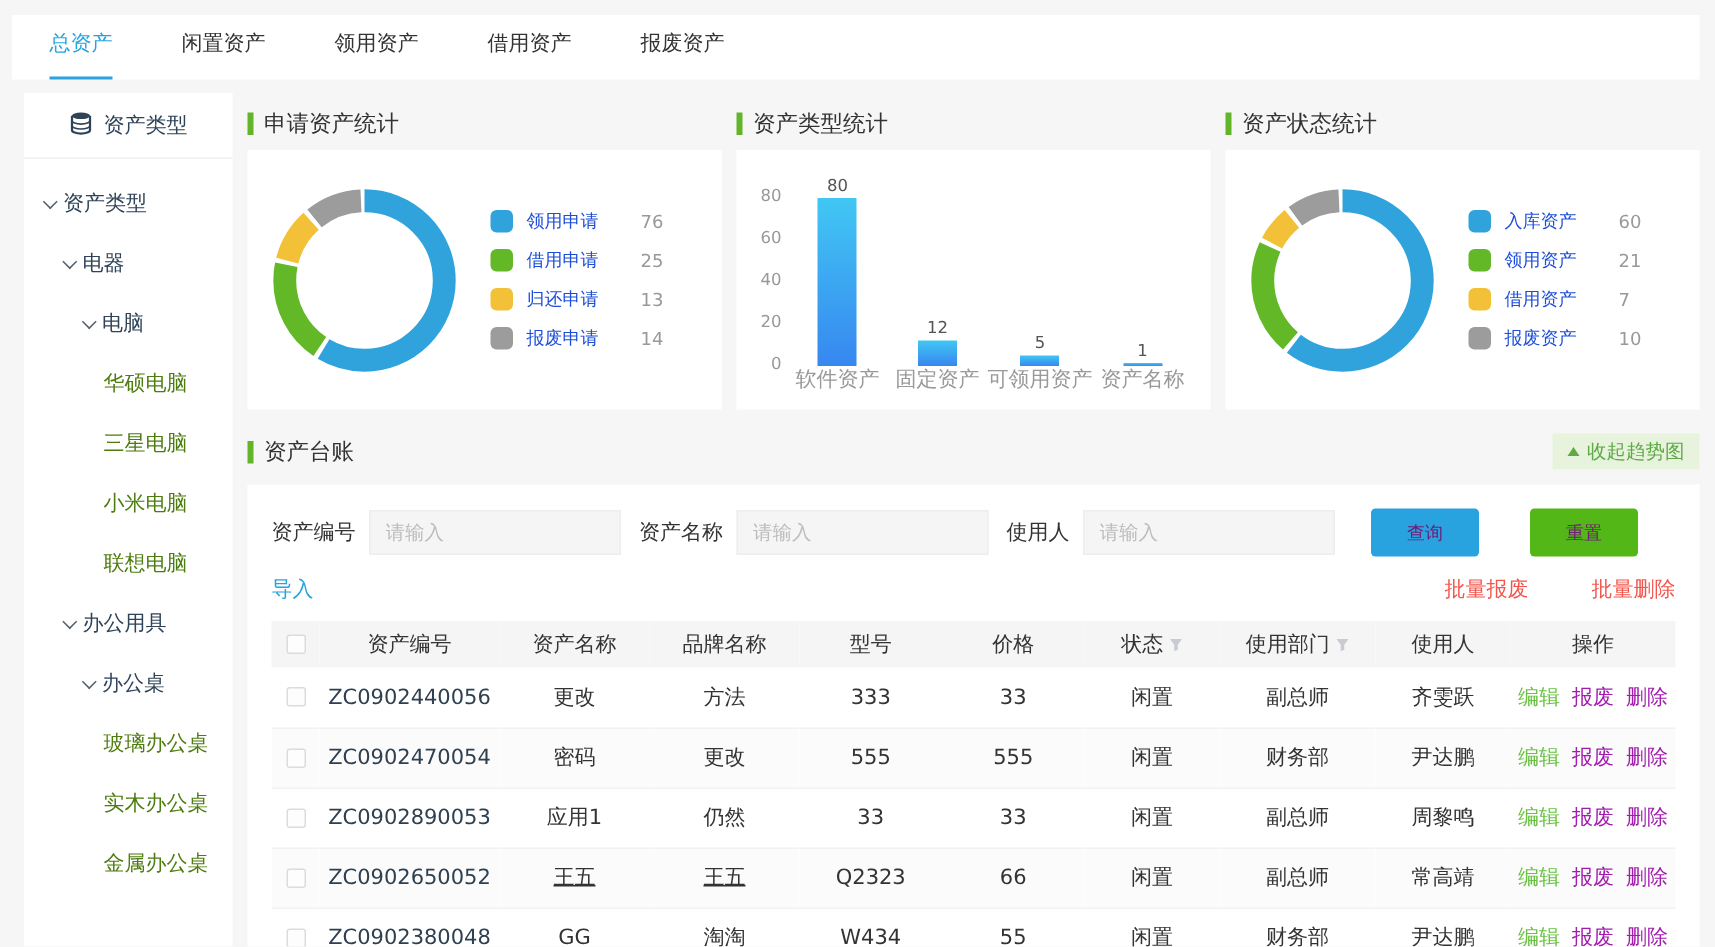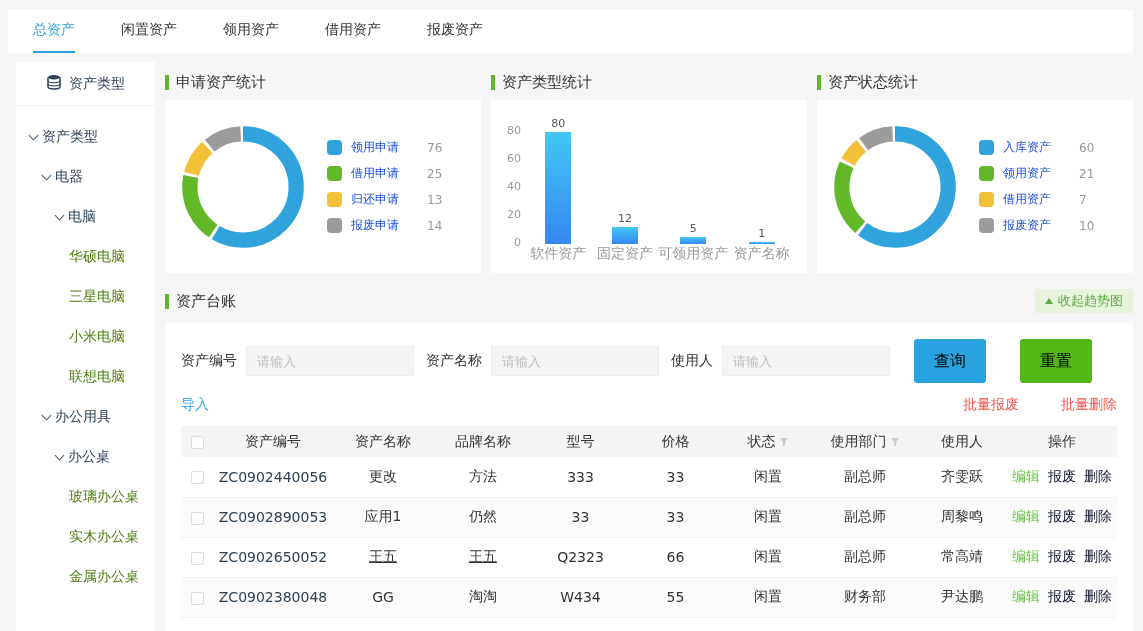--- a/index.html
+++ b/index.html
@@ -61,38 +61,38 @@
     cursor:pointer; font-family:inherit; }
   .up-tri { width:0; height:0; border-left:4px solid transparent;
     border-right:4px solid transparent; border-bottom:6px solid #5eaa46; display:inline-block; }
   .ledger-card { margin-top:10px; height:310px; overflow:hidden; padding:16px 16px 0; }
   .search-row { display:flex; align-items:center; }
   .search-field { display:flex; align-items:center; margin-right:12px; }
   .search-label { font-size:14px; color:#333; margin-right:9px; white-space:nowrap; }
   .search-input { width:168px; height:30px; background:#f5f5f5; border:1px solid #ededed;
     padding:0 10px; font-size:13px; color:#333; outline:none; font-family:inherit; }
   .search-input::placeholder { color:#bdbdbd; }
-  .btn { width:72px; height:44px; color:#000000; border:none; border-radius:3px;
-    font-size:16px; cursor:pointer; font-family:inherit; }
+  .btn { width:72px; height:32px; color:#701a75; border:none; border-radius:3px;
+    font-size:12px; cursor:pointer; font-family:inherit; }
   .btn-query { background:#29a3e0; margin-left:12px; }
   .btn-reset { background:#52b717; margin-left:34px; }
   .links-row { display:flex; justify-content:space-between; align-items:center;
     margin:13px 0 12px; font-size:14px; }
   .import-link { color:#29a3e0; cursor:pointer; text-decoration:none; }
   .danger-link { color:#f2564d; margin-left:42px; cursor:pointer; }
   table { width:100%; border-collapse:collapse; table-layout:fixed; font-size:14px; }
   thead th { background:#f5f5f6; height:31px; font-weight:normal; color:#333;
     text-align:center; white-space:nowrap; }
   tbody td { height:40px; text-align:center; border-bottom:1px solid #f2f2f2;
     color:#333; white-space:nowrap; overflow:hidden; }
   tbody tr:nth-child(even) { background:#fbfbfb; }
   td.code { color:#2f4050; }
   .cb { width:13px; height:13px; border:1px solid #dcdcdc; background:#fdfdfd;
     display:inline-block; border-radius:2px; vertical-align:middle; cursor:pointer; }
-  .act { margin:0 4px; cursor:pointer; color:#0f172a; }
+  .act { margin:0 4px; cursor:pointer; color:#a21caf; }
   .act.edit { color:#6ac144; }
   .funnel { margin-left:3px; vertical-align:-1px; }
   .u { text-decoration:underline; }
 </style>
 </head>
 <body>
 
 <nav class="tabbar">
     <span class="tab active">总资产</span>
     <span class="tab">闲置资产</span>
@@ -319,20 +319,32 @@
             <td>方法</td>
             <td>333</td>
             <td>33</td>
             <td>闲置</td>
             <td>副总师</td>
             <td>齐雯跃</td>
             <td><span class="act edit">编辑</span><span class="act">报废</span><span class="act">删除</span></td>
           </tr>
           <tr>
             <td><span class="cb"></span></td>
+            <td class="code">ZC0902470054</td>
+            <td>密码</td>
+            <td>更改</td>
+            <td>555</td>
+            <td>555</td>
+            <td>闲置</td>
+            <td>财务部</td>
+            <td>尹达鹏</td>
+            <td><span class="act edit">编辑</span><span class="act">报废</span><span class="act">删除</span></td>
+          </tr>
+          <tr>
+            <td><span class="cb"></span></td>
             <td class="code">ZC0902890053</td>
             <td>应用1</td>
             <td>仍然</td>
             <td>33</td>
             <td>33</td>
             <td>闲置</td>
             <td>副总师</td>
             <td>周黎鸣</td>
             <td><span class="act edit">编辑</span><span class="act">报废</span><span class="act">删除</span></td>
           </tr>

